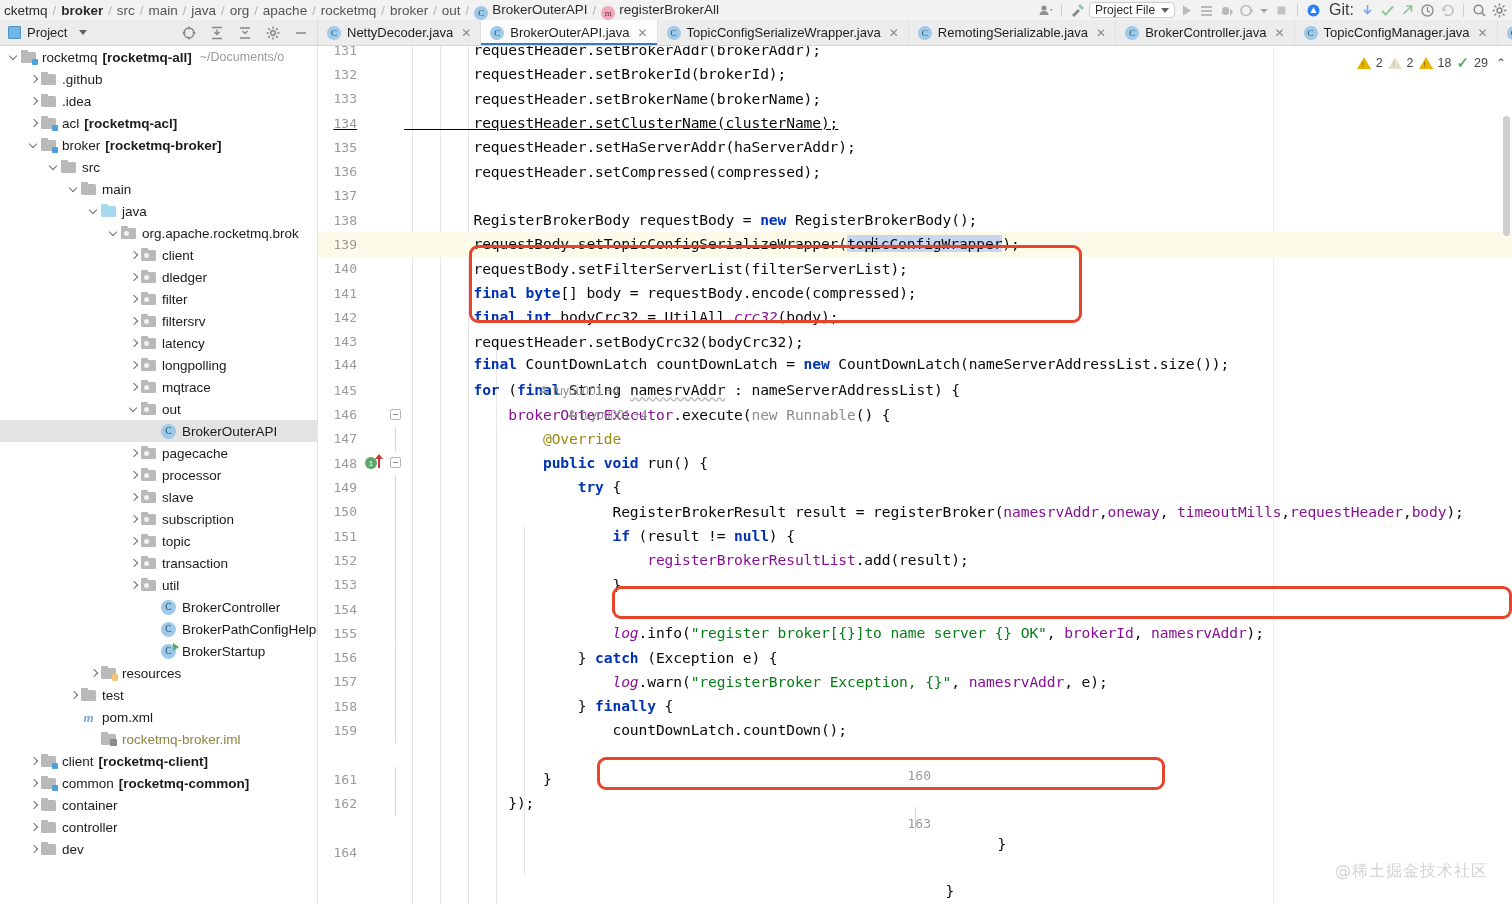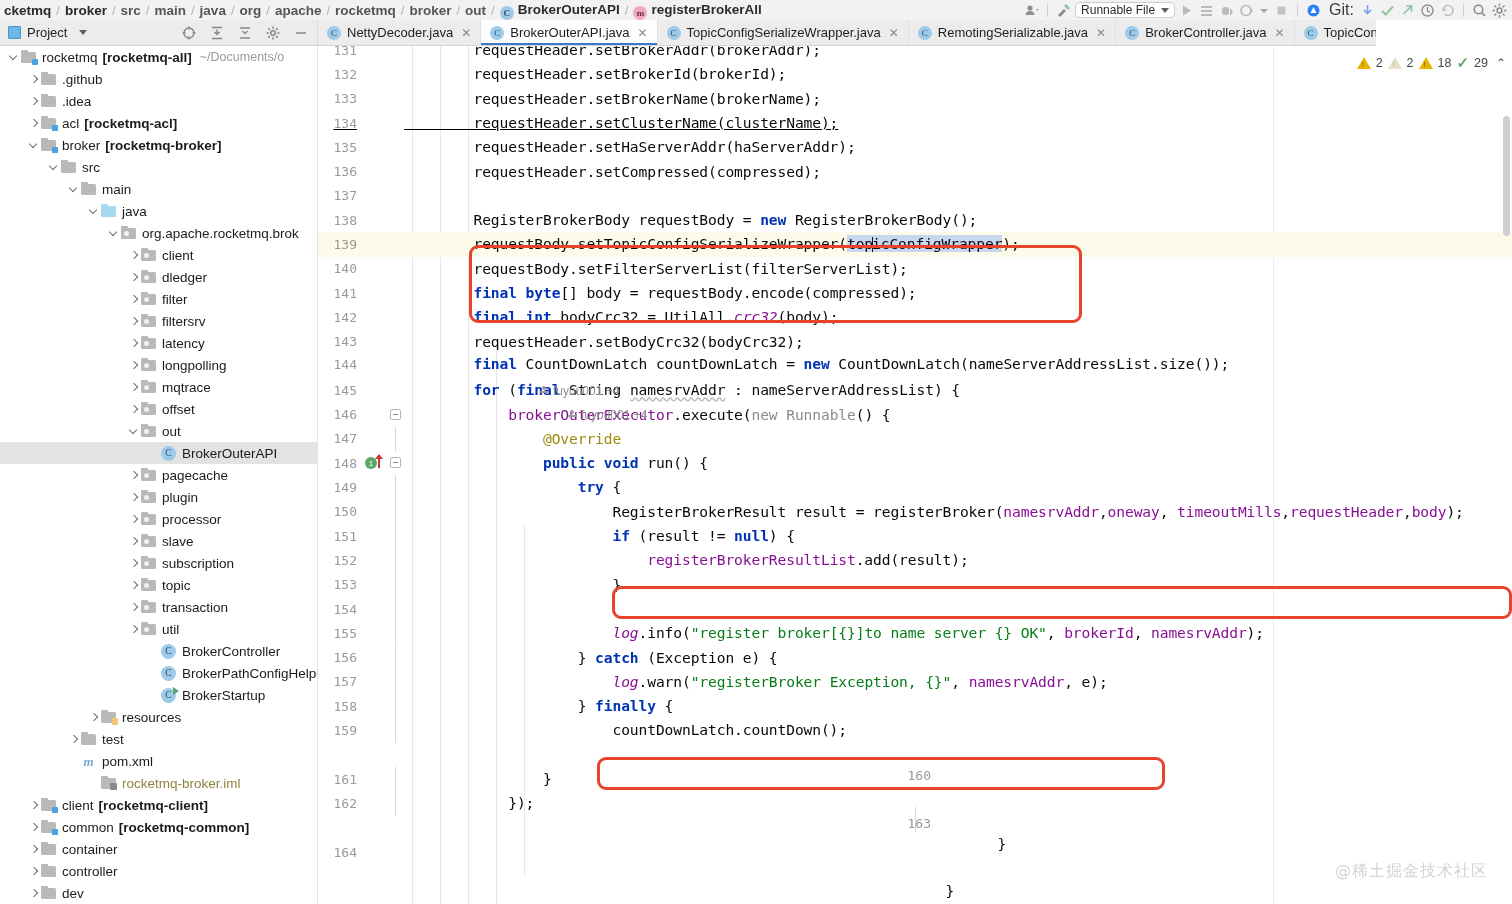--- a/index.html
+++ b/index.html
@@ -13,21 +13,21 @@
 
   
   .breadcrumb-bar {
     position:absolute; top:0; left:0; width:1512px; height:20px;
     background:#f2f2f2;
     display:flex; align-items:center;
     font-size:13.5px; color:#1a1a1a;
     white-space:nowrap; overflow:hidden;
     padding-left:0px;
   }
-  .crumb { padding:0 4px; color:#2b2b2b;font-weight:bold; }
+  .crumb { padding:0 4px; color:#2b2b2b; }
   .crumb.bold { font-weight:bold; }
   .crumb.dim { color:#555; }
   .crumb-sep { color:#b4b4b4; font-size:13px; padding:0 1px; }
   .crumb-ic {
     display:inline-flex; align-items:center; justify-content:center;
     width:14px; height:14px; border-radius:50%;
     font-size:9px; color:#fff; margin-right:4px; position:relative; top:2px;
     font-family:"Liberation Serif", serif;
   }
   .crumb-ic.cls { background:#9ec9e8; color:#2a4f66; }
@@ -43,21 +43,21 @@
   .tb-sep { width:1px; height:13px; background:#d0d0d0; margin:0 4px; }
   .runcfg {
     display:flex; align-items:center; gap:4px;
     border:1px solid #ccc; border-radius:4px; background:#fff;
     height:16px; padding:0 5px; font-size:12px; color:#2b2b2b;
   }
   .git-label { font-size:16px; color:#3c3c3c; margin:0 2px 0 4px;}
 
   
   .tabbar {
-    position:absolute; top:20px; left:0; width:1376px; height:26px;
+    position:absolute; top:20px; left:0; width:1512px; height:26px;
     background:#ececec; border-bottom:1px solid #d6d6d6;
     display:flex; align-items:stretch;
   }
   .proj-tool {
     width:318px; display:flex; align-items:center; gap:0px;
     background:#ececec; border-right:1px solid #dcdcdc;
     padding-left:8px;
   }
   .proj-chip { display:flex; align-items:center; gap:6px; font-size:13px; color:#1f1f1f; }
   .proj-sq { width:13px; height:13px; background:#6fb6e8; border:1px solid #4e93c6; border-radius:1px; }
@@ -254,21 +254,21 @@
           </svg>
         </span>
       <span class="tb-sep"></span>
       <span class="tb-ic">
           <svg width="17" height="17" viewBox="0 0 17 17">
             <path d="M3 13l6-6 2 2-6 6z" fill="#4a4a4a"></path>
             <path d="M9 4l4 4 2-2-4-4z" fill="#59a869"></path>
           </svg>
         </span>
       <span class="runcfg">
-        <span>Runnable File</span>
+        <span>Project File</span>
         <span class="caret-dn" style="margin-left:2px"></span>
       </span>
       <span class="tb-ic" style="opacity:.33">
           <svg width="17" height="17" viewBox="0 0 17 17">
             <path d="M5 3.5l8 5-8 5z" fill="#4a4a4a"></path>
           </svg>
         </span>
       <span class="tb-ic" style="opacity:.33">
           <svg width="17" height="17" viewBox="0 0 17 17">
             <rect x="3" y="4" width="11" height="2" fill="#4a4a4a"></rect>
@@ -573,30 +573,20 @@
           <span class="arrow r"></span>
           <span class="ficon">
             <span class="ftab"></span>
             <span class="fbody"></span>
             <span class="dot"></span>
           </span>
           <span>mqtrace</span>
         </div>
         <div class="row">
           <span style="display: inline-block; flex: 0 0 auto; width: 128px;"></span>
-          <span class="arrow r"></span>
-          <span class="ficon">
-            <span class="ftab"></span>
-            <span class="fbody"></span>
-            <span class="dot"></span>
-          </span>
-          <span>offset</span>
-        </div>
-        <div class="row">
-          <span style="display: inline-block; flex: 0 0 auto; width: 128px;"></span>
           <span class="arrow d"></span>
           <span class="ficon">
             <span class="ftab"></span>
             <span class="fbody"></span>
             <span class="dot"></span>
           </span>
           <span>out</span>
         </div>
         <div class="row sel">
           <span style="display: inline-block; flex: 0 0 auto; width: 148px;"></span>
@@ -606,30 +596,20 @@
         </div>
         <div class="row">
           <span style="display: inline-block; flex: 0 0 auto; width: 128px;"></span>
           <span class="arrow r"></span>
           <span class="ficon">
             <span class="ftab"></span>
             <span class="fbody"></span>
             <span class="dot"></span>
           </span>
           <span>pagecache</span>
-        </div>
-        <div class="row">
-          <span style="display: inline-block; flex: 0 0 auto; width: 128px;"></span>
-          <span class="arrow r"></span>
-          <span class="ficon">
-            <span class="ftab"></span>
-            <span class="fbody"></span>
-            <span class="dot"></span>
-          </span>
-          <span>plugin</span>
         </div>
         <div class="row">
           <span style="display: inline-block; flex: 0 0 auto; width: 128px;"></span>
           <span class="arrow r"></span>
           <span class="ficon">
             <span class="ftab"></span>
             <span class="fbody"></span>
             <span class="dot"></span>
           </span>
           <span>processor</span>

